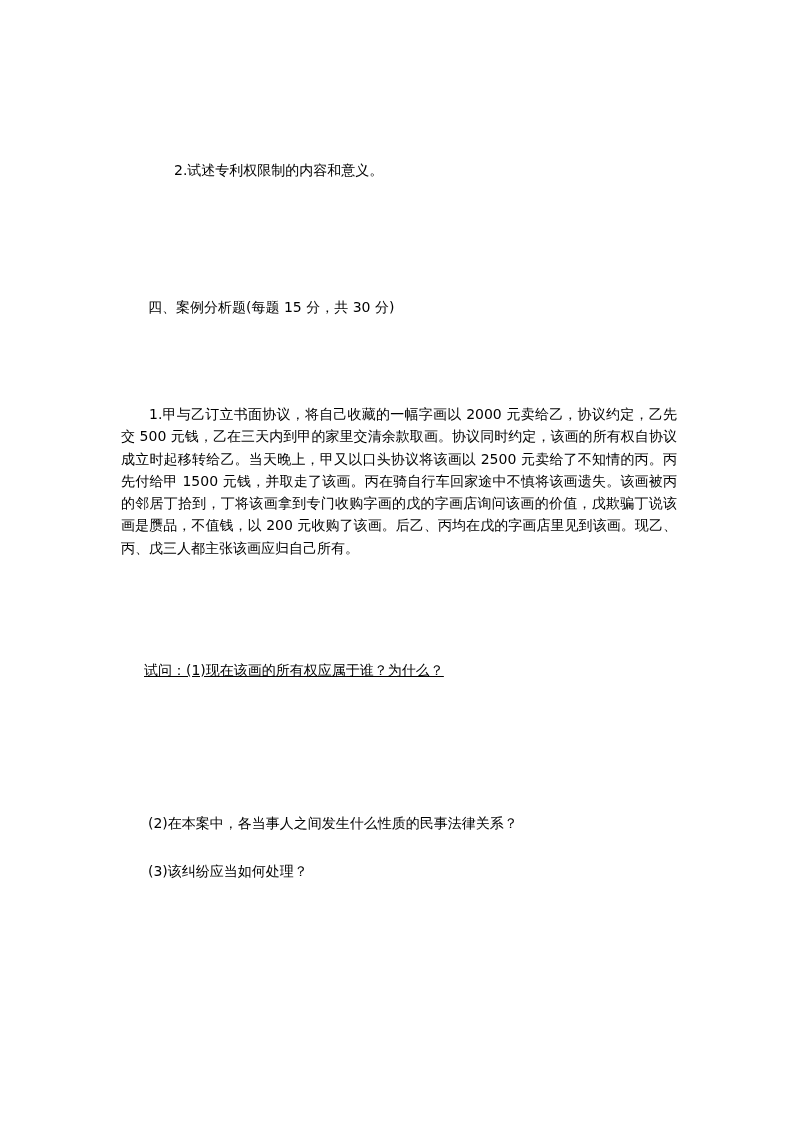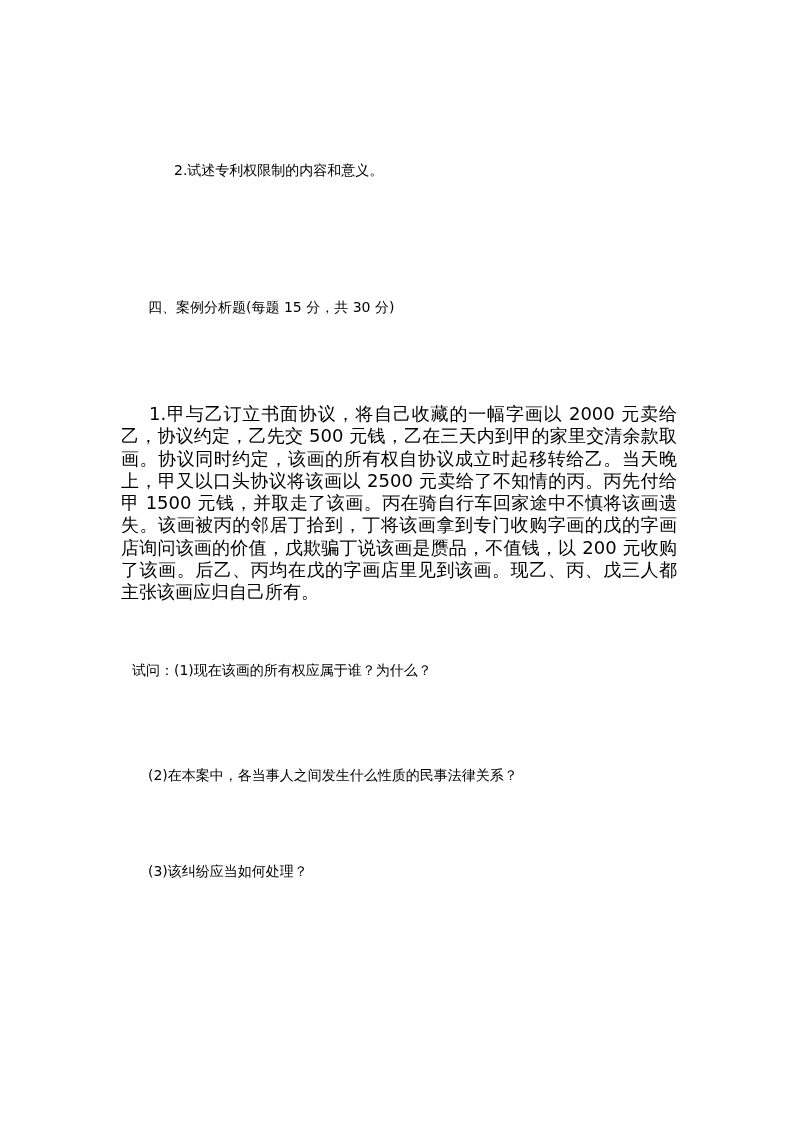--- a/index.html
+++ b/index.html
@@ -1,29 +1,29 @@
 <!DOCTYPE html>
 <html><head>
 <meta charset="utf-8">
 <style>
   html, body { margin: 0; padding: 0; background: #ffffff; }
   body { width: 794px; height: 1123px; position: relative; overflow: hidden;
          font-family: "DejaVu Sans", "Liberation Sans", sans-serif; color: #000; }
   .line { position: absolute; font-size: 14px; line-height: 22px; white-space: nowrap; }
-  .para { position: absolute; left: 121px; top: 403px; width: 556px; font-size: 18px;
+  .para { position: absolute; left: 121px; top: 403px; width: 556px; font-size: 14px;
           line-height: 22.3px; text-indent: 28px; text-align: justify; }
 </style>
 </head>
 <body>
 
 <div>
   <div class="line" style="left:148px; top:159px;margin-left:26px;">2.试述专利权限制的内容和意义。</div>
 
   <div class="line" style="left:148px; top:296px;">四、案例分析题(每题 15 分，共 30 分)</div>
 
   <div class="para">1.甲与乙订立书面协议，将自己收藏的一幅字画以 2000 元卖给乙，协议约定，乙先交 500 元钱，乙在三天内到甲的家里交清余款取画。协议同时约定，该画的所有权自协议成立时起移转给乙。当天晚上，甲又以口头协议将该画以 2500 元卖给了不知情的丙。丙先付给甲 1500 元钱，并取走了该画。丙在骑自行车回家途中不慎将该画遗失。该画被丙的邻居丁拾到，丁将该画拿到专门收购字画的戊的字画店询问该画的价值，戊欺骗丁说该画是赝品，不值钱，以 200 元收购了该画。后乙、丙均在戊的字画店里见到该画。现乙、丙、戊三人都主张该画应归自己所有。</div>
 
-  <div class="line" style="left:132px; top:659px;">试问：(1)现在该画的所有权应属于谁？为什么？</div>
+  <div class="line" style="left:144px; top:659px;text-decoration:underline;">试问：(1)现在该画的所有权应属于谁？为什么？</div>
 
-  <div class="line" style="left:148px; top:764px;">(2)在本案中，各当事人之间发生什么性质的民事法律关系？</div>
+  <div class="line" style="left:148px; top:812px;">(2)在本案中，各当事人之间发生什么性质的民事法律关系？</div>
 
   <div class="line" style="left:148px; top:860px;">(3)该纠纷应当如何处理？</div>
 </div>
 
 </body></html>

